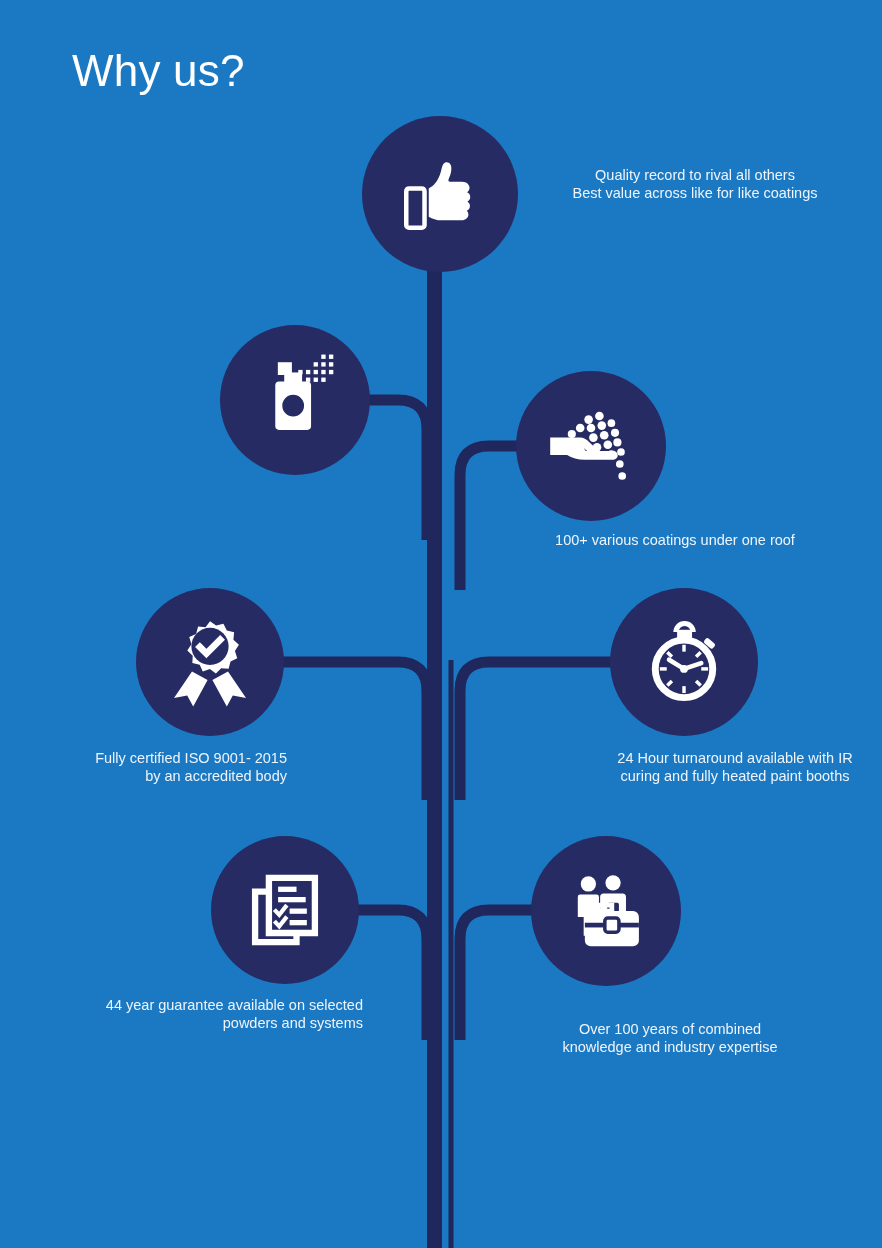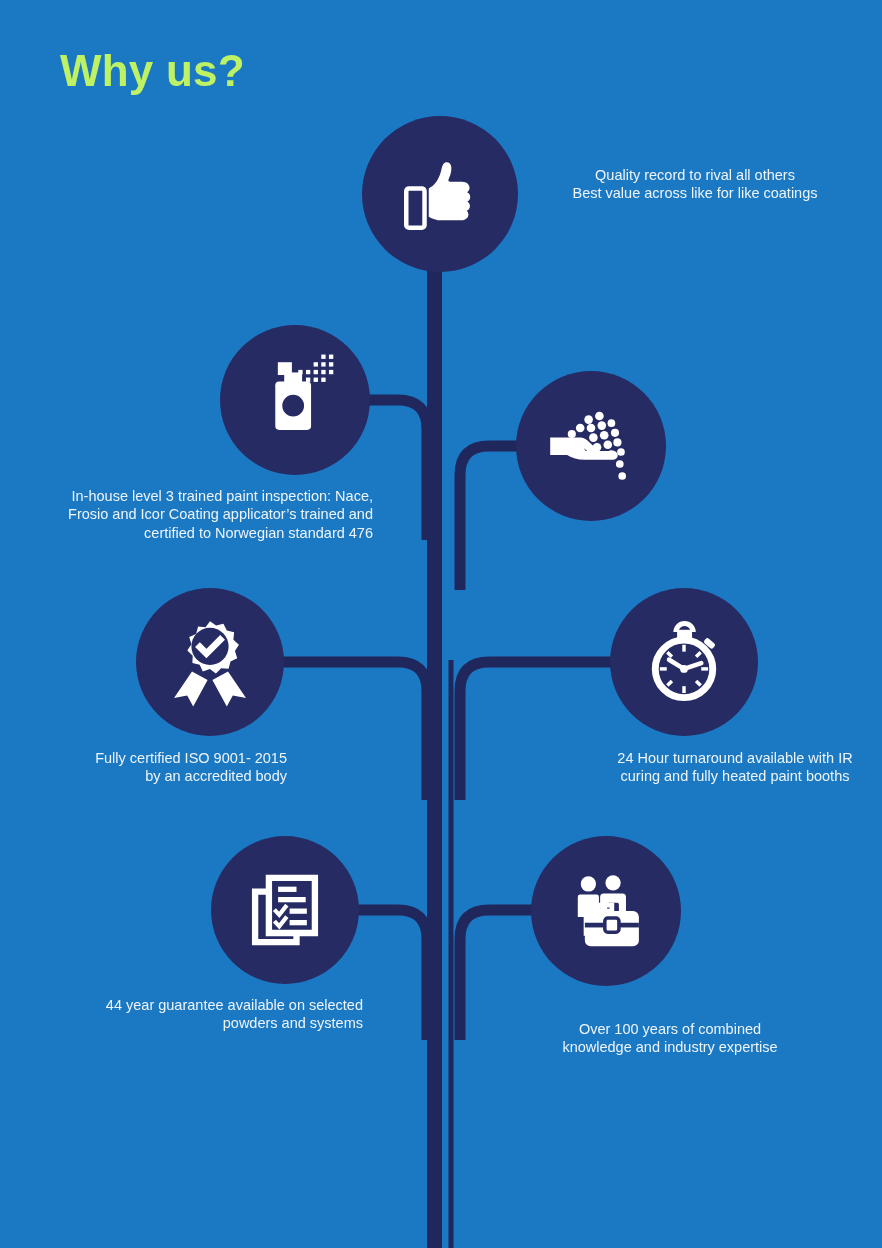--- a/index.html
+++ b/index.html
@@ -20,25 +20,25 @@
   #connectors {
     position:absolute;
     left:0; top:0;
     width:882px; height:1248px;
     pointer-events:none;
   }
 
   
   #title {
     position:absolute;
-    left:60px; top:48px;
+    left:72px; top:48px;
     font-size:44px;
-    font-weight:700;
+    font-weight:400;
     letter-spacing:0.2px;
-    color:#bef264;
+    color:#ffffff;
     line-height:1.05;
   }
 
   
   .node {
     position:absolute;
     border-radius:50%;
     background:#262b64;
     display:flex;
     align-items:center;
@@ -119,23 +119,20 @@
           <rect x="43" y="20" width="3.4" height="3.4"></rect>
           <rect x="49" y="20" width="3.4" height="3.4"></rect>
           <rect x="55" y="20" width="3.4" height="3.4"></rect>
           <rect x="61" y="14" width="3.4" height="3.4"></rect>
           <rect x="55" y="2" width="3.4" height="3.4"></rect>
           <rect x="61" y="2" width="3.4" height="3.4"></rect>
         </g>
       </svg>
     </span>
   </div>
-  <div class="caption cap-left" style="left:55px; top:487px; width:318px;">In-house level 3 trained paint inspection: Nace,
-Frosio and Icor Coating applicator’s trained and
-certified to Norwegian standard 476</div>
 
   <div class="node" style="left:516px; top:371px; width:150px; height:150px;">
     <span>
       <svg width="96" height="96" viewBox="0 0 80 80" fill="#ffffff">
 
         <path d="M6 33h25c2.6 0 4.6 1.1 6.3 2.7l6.2 5.7c1.5 1.4 1.3 3.5-.2 4.7-1.4 1.1-3.2.9-4.5-.2l-4.9-4.2 1.6 2.2c1.2 1.6 1 3.3-.4 4.4-1.3 1-3.1.9-4.3-.3l-4-4 10 .2h21.8c2.1 0 3.7 1.6 3.7 3.6s-1.6 3.6-3.7 3.6H35c-6.3 0-10.9-1.4-14.9-4L14 47.5H6z"></path>
 
         <g>
           <circle cx="38" cy="18" r="3.6"></circle>
             <circle cx="47" cy="15" r="3.6"></circle>
@@ -151,20 +148,21 @@
             <circle cx="54" cy="39" r="3.6"></circle>
           <circle cx="62" cy="37" r="3.4"></circle>
           <circle cx="57" cy="47" r="3.4"></circle>
             <circle cx="65" cy="45" r="3.2"></circle>
           <circle cx="64" cy="55" r="3.2"></circle>
           <circle cx="66" cy="65" r="3.2"></circle>
         </g>
       </svg>
     </span>
   </div>
+  <div class="caption cap-right" style="left:515px; top:531px; width:320px;">100+ various coatings under one roof</div>
 
   <div class="node" style="left:136px; top:588px; width:148px; height:148px;">
     <span>
       <svg width="96" height="96" viewBox="0 0 80 80" fill="#ffffff">
 
         <path d="M25 48 L10 70 l11-2 5 9 12-22z"></path>
         <path d="M55 48 L70 70 l-11-2 -5 9 -12-22z"></path>
 
         <path d="M40 6 l5.1 3.6 6.1-1.4 2.8 5.6 6.1 1.4-.6 6.2 4.6 4.2-3.3 5.3 1.9 5.9-5.6 2.7-1.6 6.1-6.2-.4-4.4 4.4-5-3.7-5.9 2-2.6-5.7-6.1-1.3.3-6.2-4.5-4.3 3.4-5.2-1.8-6 5.7-2.6 1.7-6.1 6.2.5z"></path>
         <circle cx="40" cy="27" r="15.5" fill="#262b64"></circle>

